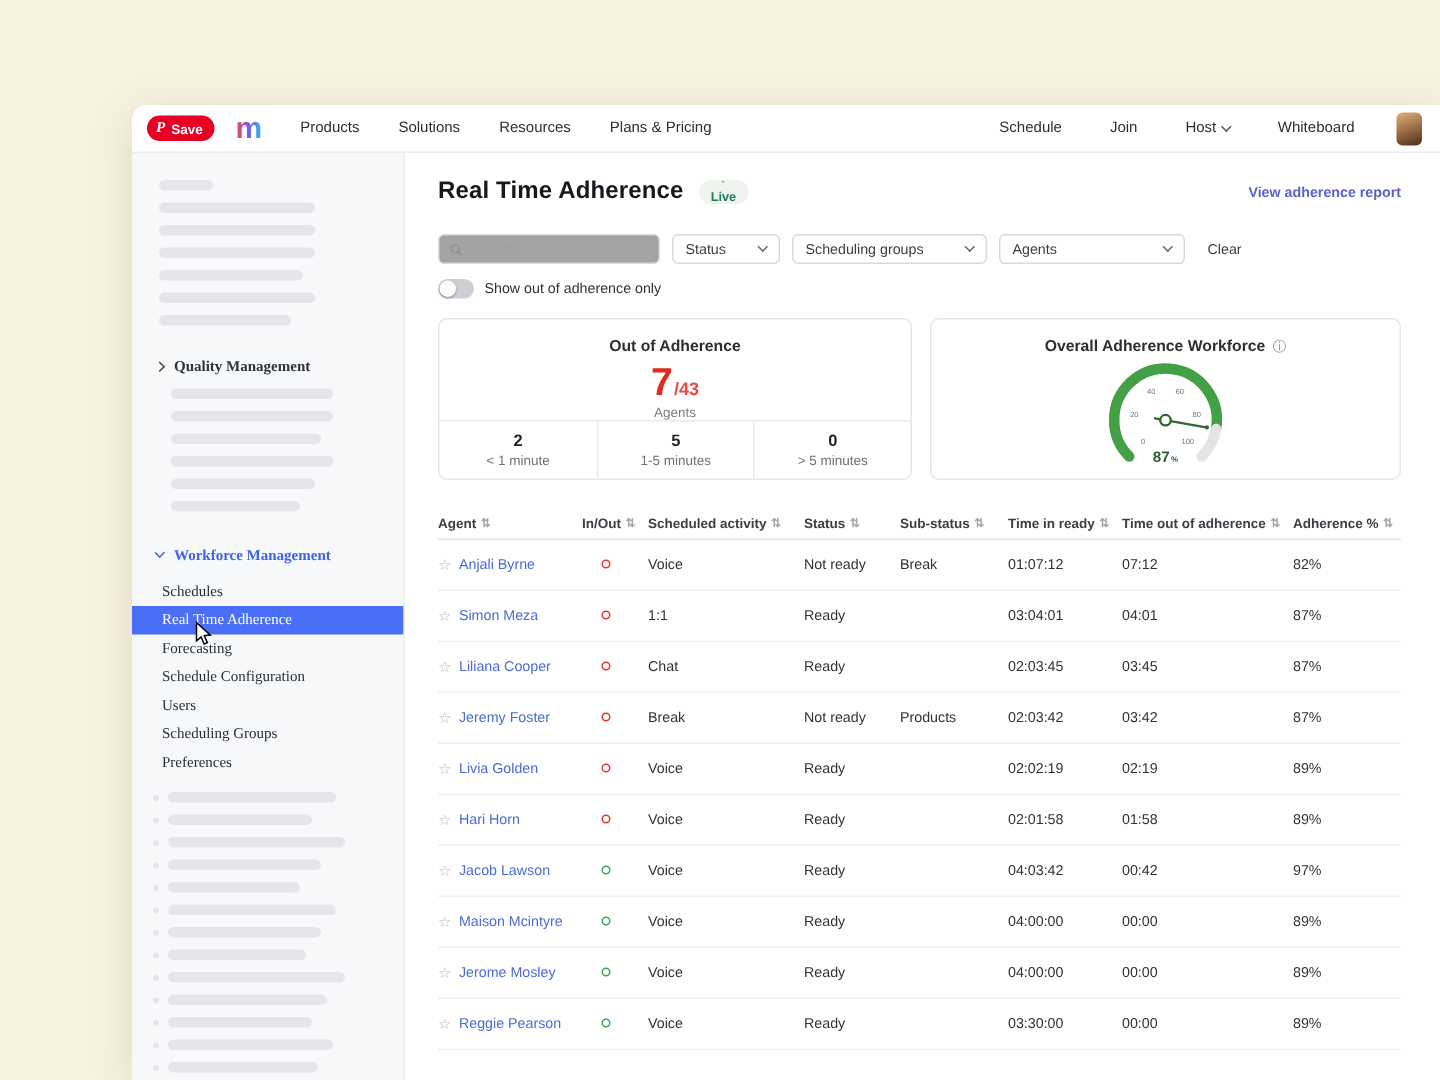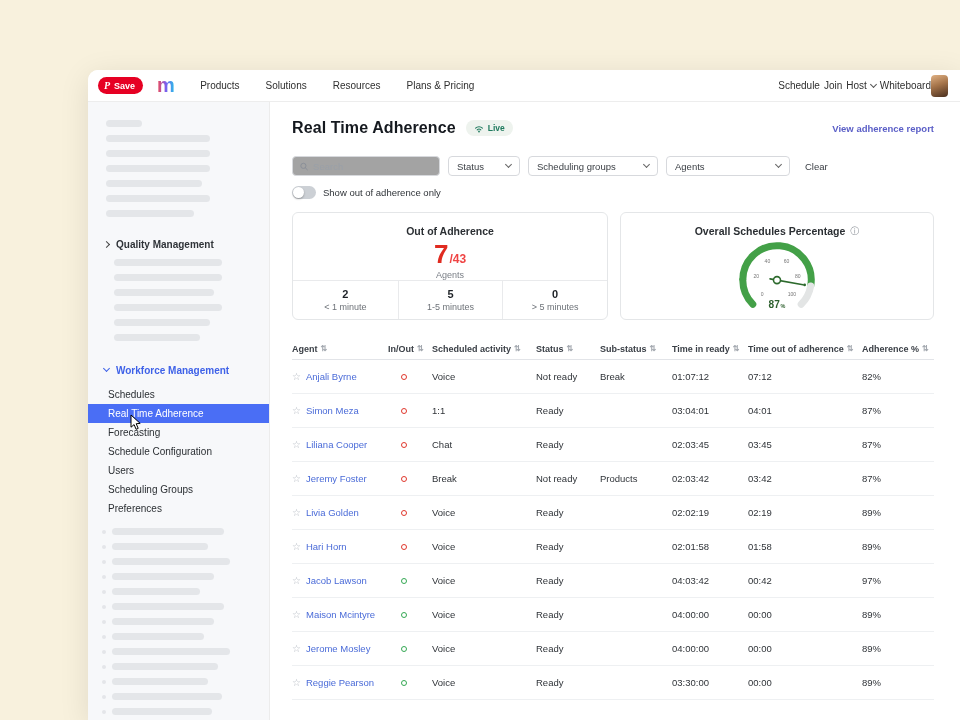--- a/index.html
+++ b/index.html
@@ -13,31 +13,31 @@
   
   .topnav { height: 32px; flex: 0 0 32px; display: flex; align-items: center; padding: 0 12px 0 10px;
             border-bottom: 1px solid #ededed; background: #fff; }
   .pin-save { display: flex; align-items: center; gap: 4px; background: #e60023; color: #fff;
               border-radius: 9px; height: 17px; padding: 0 8px 0 6px; font-size: 9px; font-weight: 700; cursor: pointer; }
   .pin-p { font-family: "Liberation Serif", serif; font-style: italic; font-weight: 700; font-size: 10px; }
   .logo-m { margin-left: 13px; display: flex; align-items: center; }
   .nav-left { display: flex; gap: 26px; margin-left: 22px; }
   .nav-left a, .nav-right a { font-size: 10px; color: #2f2f2f; text-decoration: none; font-weight: 500; white-space: nowrap; }
   .spacer { flex: 1; }
-  .nav-right { display: flex; align-items: center; gap: 4px; }
+  .nav-right { display: flex; align-items: center; gap: 32px; }
   .host-wrap { display: flex; align-items: center; gap: 4px; }
   .cv { display: inline-block; width: 5px; height: 5px; border-right: 1.4px solid #555; border-bottom: 1.4px solid #555;
         transform: rotate(45deg); margin-top: -3px; }
   .avatar { width: 17px; height: 22px; border-radius: 4px; margin-left: -4px;
             background: linear-gradient(160deg,#e0b184 0%,#a5744a 45%,#4a2f1e 100%); }
 
   
   .content { flex: 1; display: flex; min-height: 0; }
   .sidebar { flex: 0 0 182px; background: #f7f8fa; border-right: 1px solid #ececec; position: relative;
-             padding-top: 18px; overflow: hidden; }
+             padding-top: 18px; overflow: hidden; font-family: Liberation Serif, serif; }
   .main { flex: 1; padding: 16px 26px 0 22px; overflow: hidden; }
 
   
   .sk { height: 7px; border-radius: 3.5px; background: #e4e6e9; margin: 8px 0 0 18px; }
   .sk.first { margin-top: 0; }
   .sk.mid { margin-left: 26px; }
   .side-head { display: flex; align-items: center; gap: 7px; padding-left: 16px; height: 14px; }
   .side-head .label { font-size: 10px; font-weight: 700; color: #2f3338; }
   .chev-r { width: 5px; height: 5px; border-right: 1.5px solid #444; border-bottom: 1.5px solid #444; transform: rotate(-45deg); }
   .chev-d { width: 5px; height: 5px; border-right: 1.5px solid #3f62e8; border-bottom: 1.5px solid #3f62e8; transform: rotate(45deg); margin-top: -3px; }
@@ -51,21 +51,21 @@
   .skrow { display: flex; align-items: center; gap: 6px; margin: 8px 0 0 14px; }
   .skrow .skdot { width: 4px; height: 4px; border-radius: 50%; background: #e4e6e9; }
   .skrow .skbar { height: 7px; border-radius: 3.5px; background: #e4e6e9; }
   .low-group { margin-top: 10px; }
   .cursor { position: absolute; left: 42px; top: 312px; z-index: 5; }
 
   
   .page-head { display: flex; align-items: center; height: 20px; }
   .page-title { font-size: 16px; font-weight: 700; color: #15191f; letter-spacing: .1px; }
   .live-badge { display: flex; align-items: center; gap: 4px; background: #eef3ee; border-radius: 9px;
-                height: 16px; padding: 0 8px; margin-left: 10px; font-size: 8.5px; font-weight: 700; color: #1f7a5e; }
+                height: 16px; padding: 0 8px; margin-left: 10px; font-size: 8.5px; font-weight: 700; color: #1f7a5e; flex-direction: column; }
   .report-link { margin-left: auto; font-size: 9.5px; font-weight: 700; color: #5b5fc7; text-decoration: none; }
 
   
   .filters { display: flex; align-items: center; gap: 8px; margin-top: 18px; }
   .search { display: flex; align-items: center; gap: 5px; border: 1px solid #d7d9dd; border-radius: 4px;
             height: 20px; width: 148px; padding: 0 7px; background: #a3a3a3; }
   .search input { border: 0; outline: 0; font-size: 9.5px; width: 100%; color: #333; background: transparent;
                   font-family: "Liberation Sans", sans-serif; }
   .search input::placeholder { color: #9aa0a8; }
   .select { display: flex; align-items: center; justify-content: space-between; border: 1px solid #d7d9dd;
@@ -320,21 +320,21 @@
               </div>
               <div class="bcol">
                 <span class="bval">0</span>
                 <span class="blabel">&gt; 5 minutes</span>
               </div>
             </div>
           </div>
 
           <div class="card card-gauge">
             <div class="gauge-title-row">
-              <span class="card-title" style="margin-top:0">Overall Schedules Percentage</span>
+              <span class="card-title" style="margin-top:0">Overall Adherence Workforce</span>
               <span class="info-icon">ⓘ</span>
             </div>
             <svg class="gauge-svg" width="150" height="104" viewBox="0 0 150 108">
               <path d="M43.9 89.1 A44 44 0 0 1 31 58" fill="none" stroke="#43a047" stroke-width="9" stroke-linecap="round"></path>
               <path d="M31 58 A44 44 0 1 1 118.3 65.6" fill="none" stroke="#43a047" stroke-width="9"></path>
               <path d="M118.3 65.6 A44 44 0 0 1 106.1 89.1" fill="none" stroke="#e3e5e5" stroke-width="9" stroke-linecap="round"></path>
               <text x="55.9" y="77.1" font-size="6.5" fill="#777" text-anchor="middle" dominant-baseline="middle">0</text>
               <text x="48.3" y="53.8" font-size="6.5" fill="#777" text-anchor="middle" dominant-baseline="middle">20</text>
               <text x="62.7" y="33.9" font-size="6.5" fill="#777" text-anchor="middle" dominant-baseline="middle">40</text>
               <text x="87.3" y="33.9" font-size="6.5" fill="#777" text-anchor="middle" dominant-baseline="middle">60</text>

